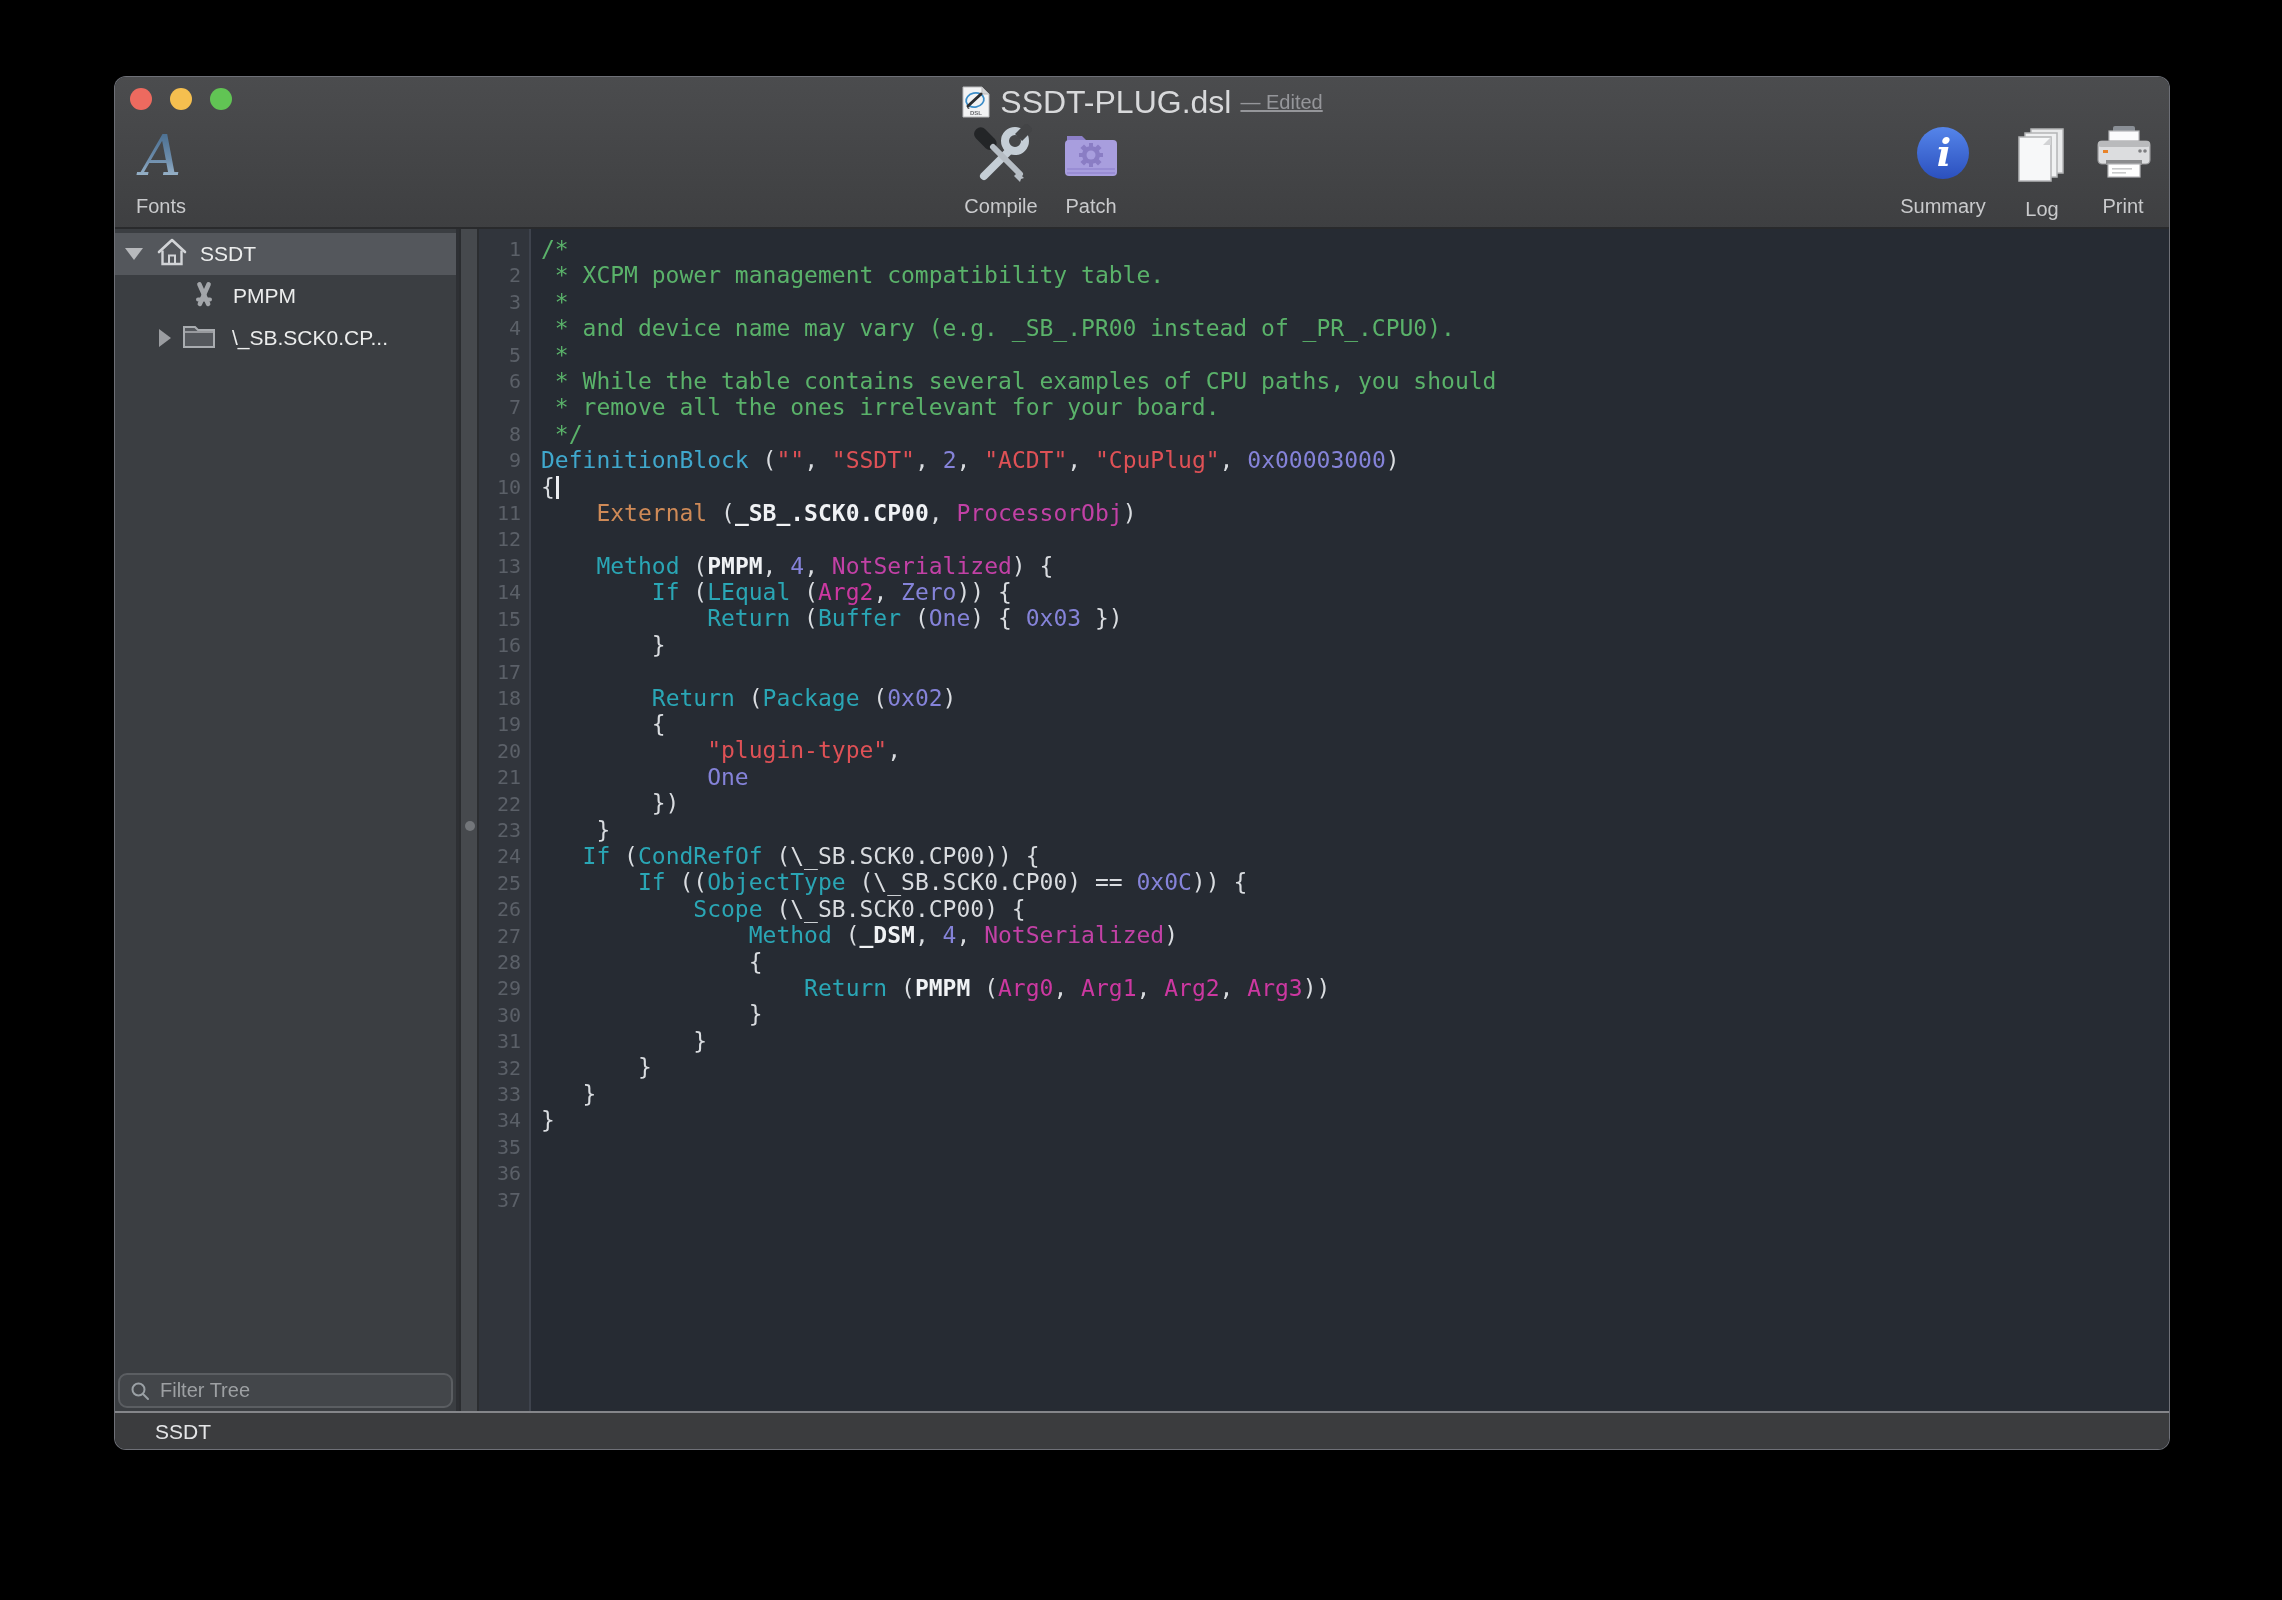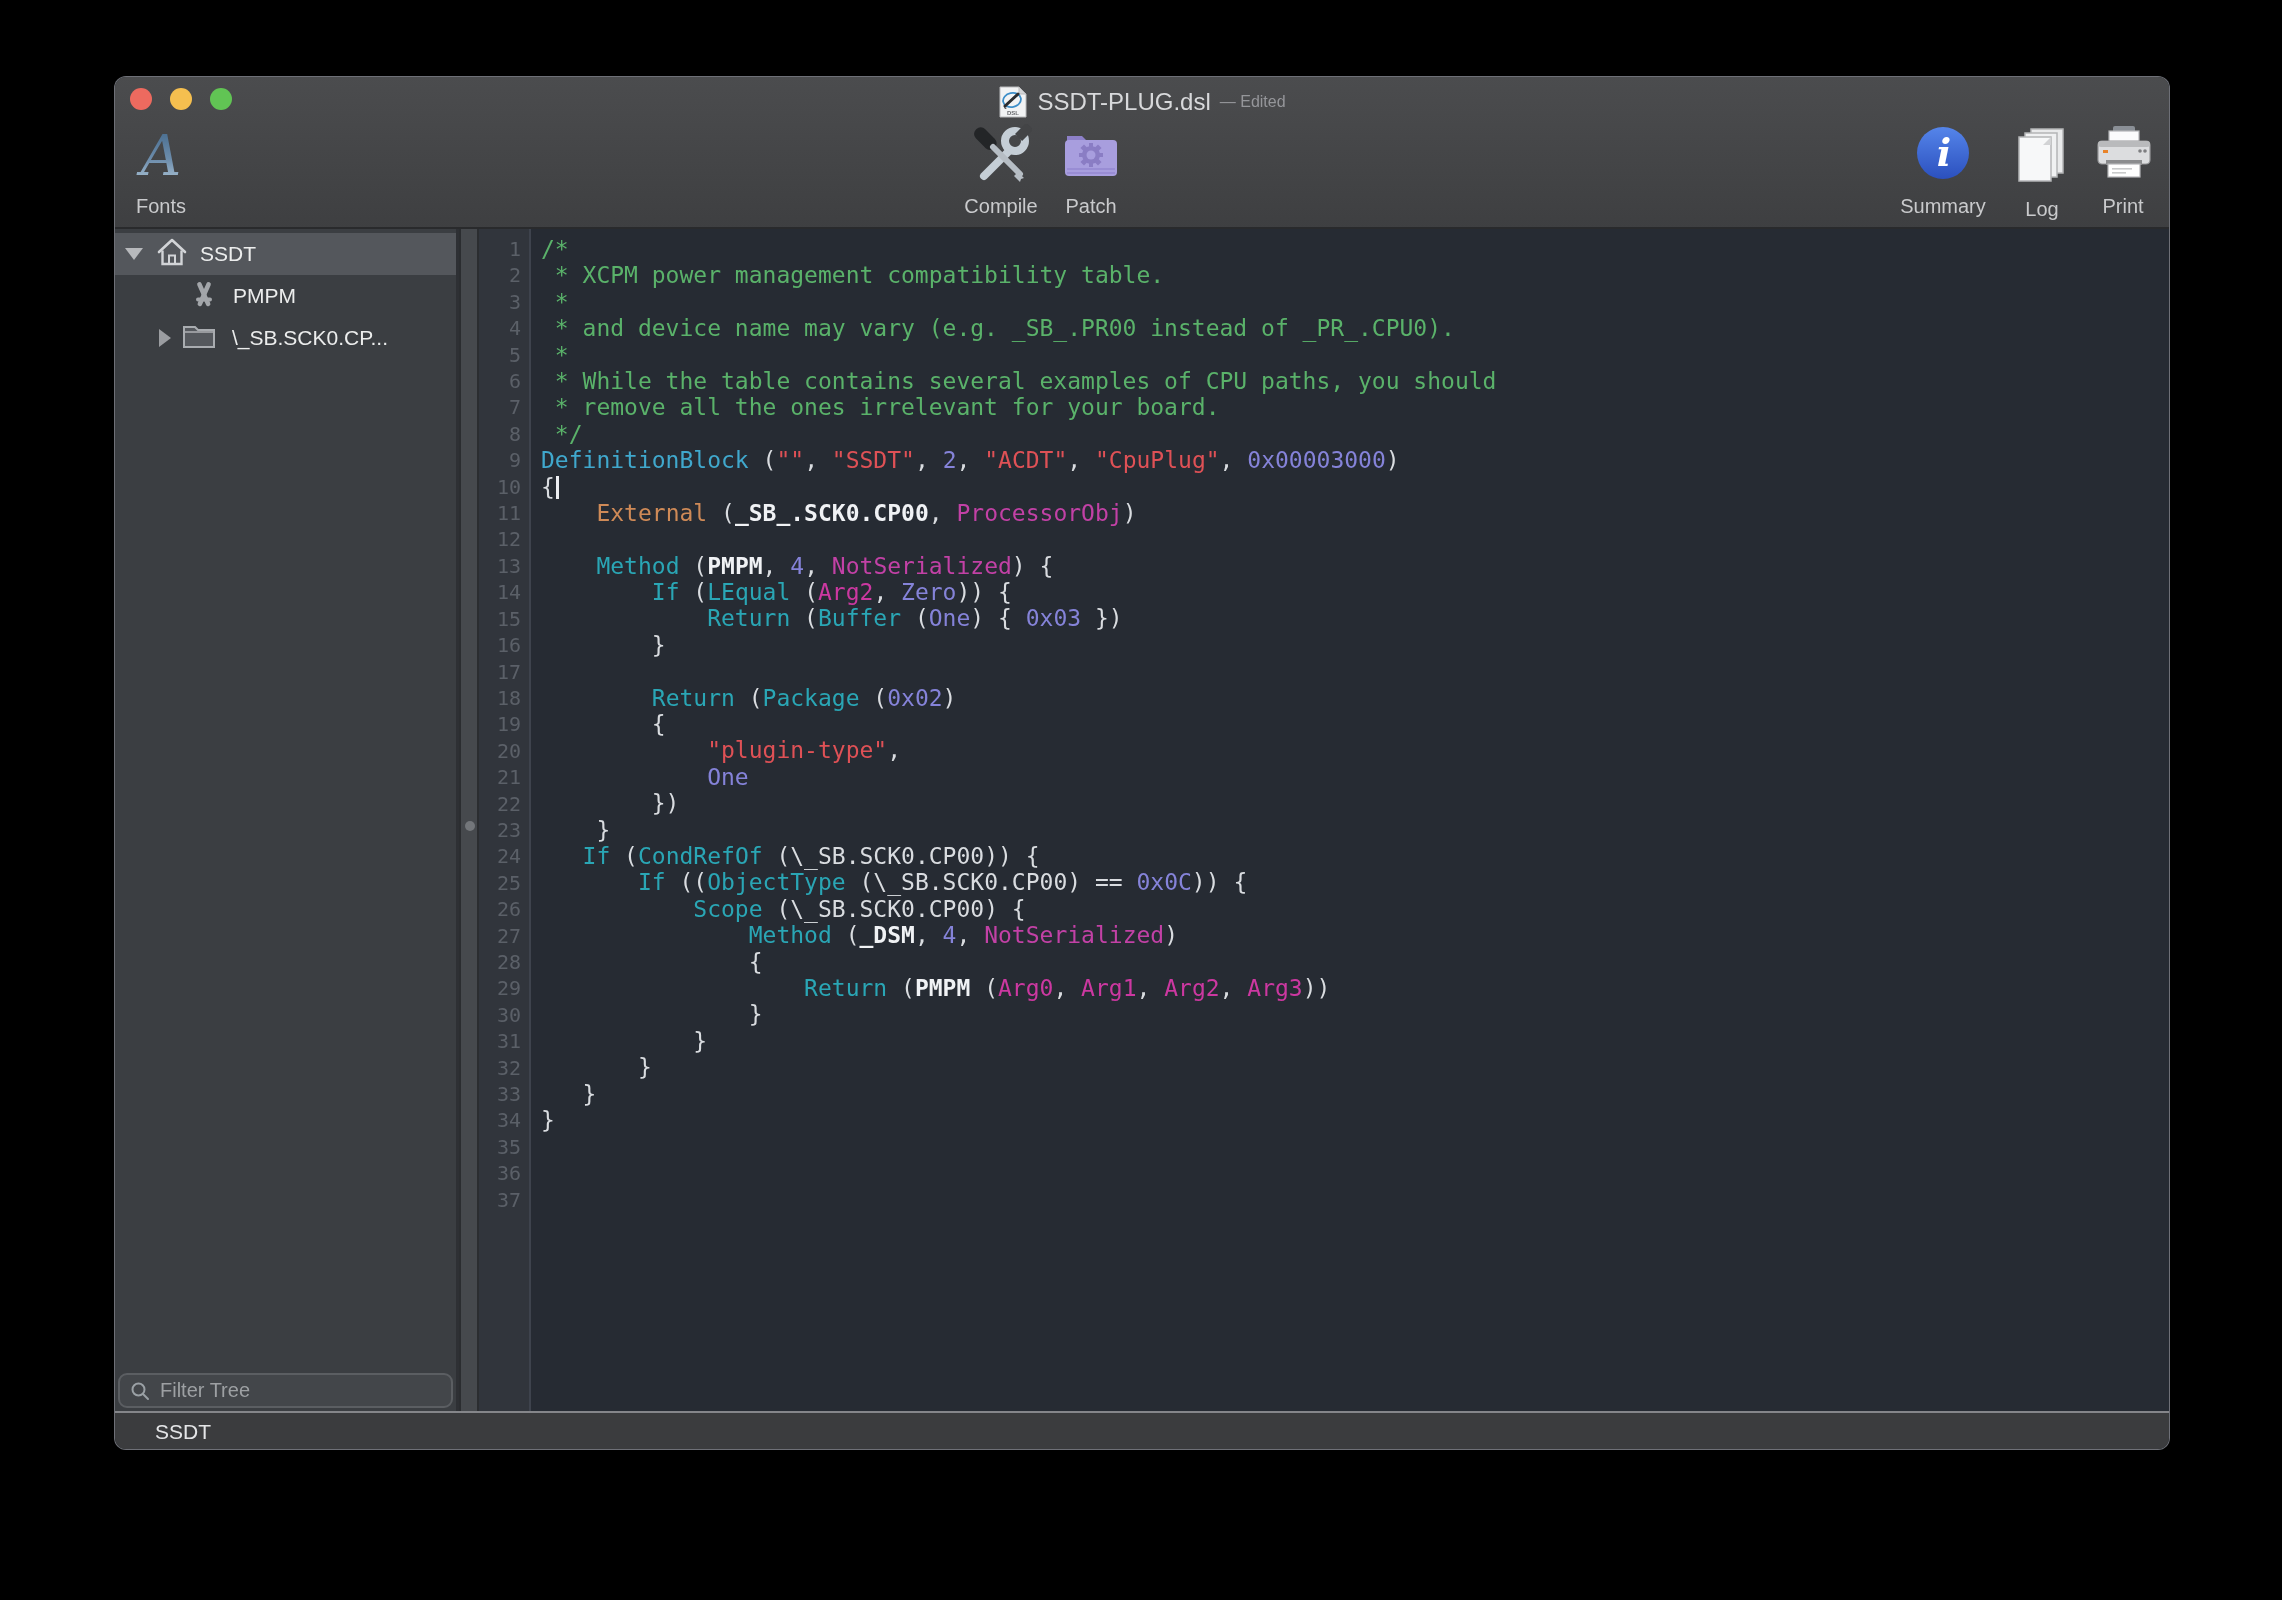--- a/index.html
+++ b/index.html
@@ -15,22 +15,22 @@
   .titlebar{position:absolute;left:0;top:0;width:100%;height:152px;
     background:linear-gradient(180deg,#4b4c4e 0%,#444547 55%,#3e3f41 100%);}
   .titlebar::after{content:"";position:absolute;left:0;bottom:0;width:100%;height:2px;background:#292a2c;}
   .light{position:absolute;top:11px;width:22px;height:22px;border-radius:50%;}
   .light.red{left:15px;background:#ed6a5f;}
   .light.yellow{left:55px;background:#f5bf4f;}
   .light.green{left:95px;background:#61c454;}
 
   .title-group{position:absolute;left:0;right:0;top:6px;height:38px;
     display:flex;align-items:center;justify-content:center;gap:9px;}
-  .title-text{font-size:24px;color:#d8d9db;}
-  .title-edited{font-size:16px;color:#95969a;}
+  .title-text{font-size:32px;color:#d8d9db;}
+  .title-edited{font-size:20px;color:#95969a;text-decoration:underline;}
 
   .tb-btn{position:absolute;top:46px;width:150px;height:100px;display:flex;
     flex-direction:column;align-items:center;}
   .tb-icon{height:64px;display:flex;align-items:center;justify-content:center;}
   .tb-label{margin-top:8px;font-size:20px;color:#c9cacc;line-height:22px;}
   .tb-fonts{left:46px;transform:translateX(-50%);}
   .tb-compile{left:886px;transform:translateX(-50%);}
   .tb-patch{left:976px;transform:translateX(-50%);}
   .tb-summary{left:1828px;transform:translateX(-50%);}
   .tb-log{left:1927px;transform:translateX(-50%);justify-content:center;}

